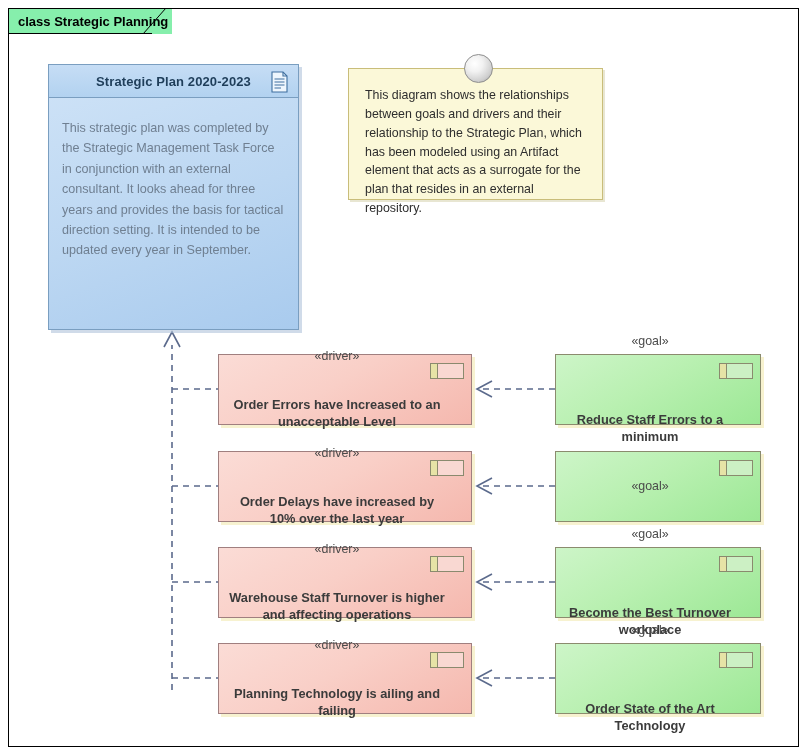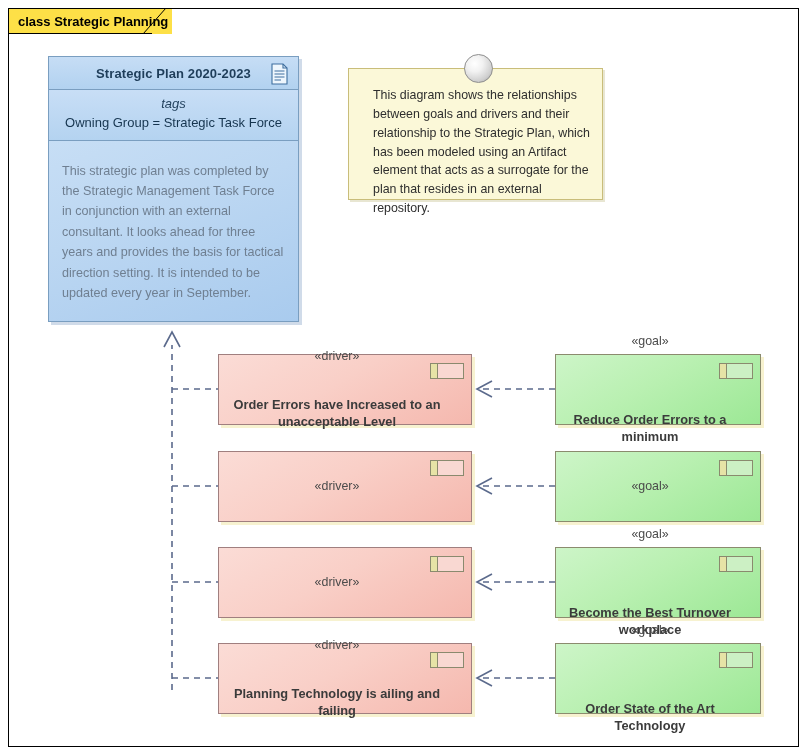--- a/index.html
+++ b/index.html
@@ -29,21 +29,21 @@
     border: 1px solid #000000;
     box-sizing: border-box;
     background: transparent;
   }
   .frame-tab {
     position: absolute;
     left: 8px;
     top: 8px;
     height: 26px;
     box-sizing: border-box;
-    background: #fde047;
+    background: #86efac;
     border-left: 1px solid #000000;
     border-top: 1px solid #000000;
     display: flex;
     align-items: center;
     padding: 0 0 0 9px;
   }
   .frame-tab-text {
     font-size: 13px;
     font-weight: bold;
     color: #000000;
@@ -65,21 +65,21 @@
     top: 8px;
     width: 30px;
     height: 26px;
     overflow: visible;
   }
 
   
   .artifact {
     position: absolute;
     left: 48px;
-    top: 56px;
+    top: 64px;
     width: 251px;
     height: 266px;
     box-sizing: border-box;
     border: 1px solid #7a9ec0;
     background: linear-gradient(160deg, #cfe3f7 0%, #bcd7f2 55%, #a9cbee 100%);
     box-shadow: 3px 3px 0 rgba(170,190,215,0.55);
   }
   .artifact-header {
     position: relative;
     height: 33px;
@@ -135,21 +135,21 @@
   
   .note {
     position: absolute;
     left: 348px;
     top: 68px;
     width: 255px;
     height: 132px;
     box-sizing: border-box;
     border: 1px solid #c9bd7a;
     background: #fbf8d8;
-    padding: 17px 12px 8px 24px;
+    padding: 17px 12px 8px 16px;
     box-shadow: 2px 2px 0 rgba(210,205,165,0.5);
   }
   .note-text {
     font-size: 12.4px;
     line-height: 1.52;
     color: #2e2e2e;
   }
   .note-pin {
     position: absolute;
     left: 115px;
@@ -289,24 +289,20 @@
       <span class="artifact-title">Strategic Plan 2020-2023</span>
       <svg class="artifact-icon" viewBox="0 0 20 22">
         <path d="M2 1 H13 L17 5 V21 H2 Z" fill="#eef6fd" stroke="#3f6f9f" stroke-width="1.1"></path>
         <path d="M13 1 V5 H17" fill="none" stroke="#3f6f9f" stroke-width="1.1"></path>
         <line x1="4.5" y1="8" x2="14.5" y2="8" stroke="#3f6f9f" stroke-width="1"></line>
         <line x1="4.5" y1="11" x2="14.5" y2="11" stroke="#3f6f9f" stroke-width="1"></line>
         <line x1="4.5" y1="14" x2="14.5" y2="14" stroke="#3f6f9f" stroke-width="1"></line>
         <line x1="4.5" y1="17" x2="11" y2="17" stroke="#3f6f9f" stroke-width="1"></line>
       </svg>
     </div>
-    <div class="artifact-tags">
-      <span class="artifact-tags-label">tags</span>
-      <span class="artifact-tags-value">Owning Group = Strategic Task Force</span>
-    </div>
     <div class="artifact-body">
       <div class="artifact-note">This strategic plan was completed by the Strategic Management Task Force in conjunction with an external consultant. It looks ahead for three years and provides the basis for tactical direction setting. It is intended to be updated every year in September.</div>
     </div>
   </div>
 
   <div class="note">
     <div class="note-pin"></div>
     <div class="note-text">This diagram shows the relationships between goals and drivers and their relationship to the Strategic Plan, which has been modeled using an Artifact element that acts as a surrogate for the plan that resides in an external repository.</div>
   </div>
 
@@ -314,46 +310,48 @@
     <span class="motiv-stereo">«driver»</span>
     <span class="motiv-name">Order Errors have Increased to an unacceptable Level</span>
     <span class="motiv-icon">
         <span class="bar"></span>
         <span class="field"></span>
       </span>
   </div>
 
   <div class="motiv driver" style="left:218px; top:451px;">
     <span class="motiv-stereo">«driver»</span>
+    <span class="motiv-name">Order Delays have increased by 10% over the last year</span>
     <span class="motiv-icon">
         <span class="bar"></span>
         <span class="field"></span>
       </span>
   </div>
 
   <div class="motiv driver" style="left:218px; top:547px;">
     <span class="motiv-stereo">«driver»</span>
+    <span class="motiv-name">Warehouse Staff Turnover is higher and affecting operations</span>
     <span class="motiv-icon">
         <span class="bar"></span>
         <span class="field"></span>
       </span>
   </div>
 
   <div class="motiv driver" style="left:218px; top:643px;">
     <span class="motiv-stereo">«driver»</span>
     <span class="motiv-name">Planning Technology is ailing and failing</span>
     <span class="motiv-icon">
         <span class="bar"></span>
         <span class="field"></span>
       </span>
   </div>
 
   <div class="motiv goal" style="left:555px; top:354px;">
     <span class="motiv-stereo">«goal»</span>
-    <span class="motiv-name">Reduce Order Errors to a minimum</span>
+    <span class="motiv-name">Reduce Staff Errors to a minimum</span>
     <span class="motiv-icon">
         <span class="bar"></span>
         <span class="field"></span>
       </span>
   </div>
 
   <div class="motiv goal" style="left:555px; top:451px;">
     <span class="motiv-stereo">«goal»</span>
     <span class="motiv-icon">
         <span class="bar"></span>

